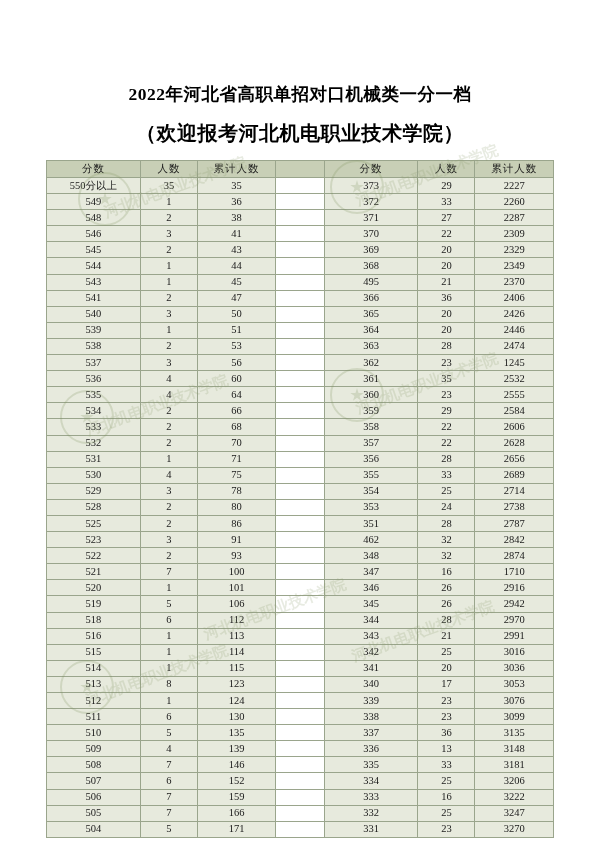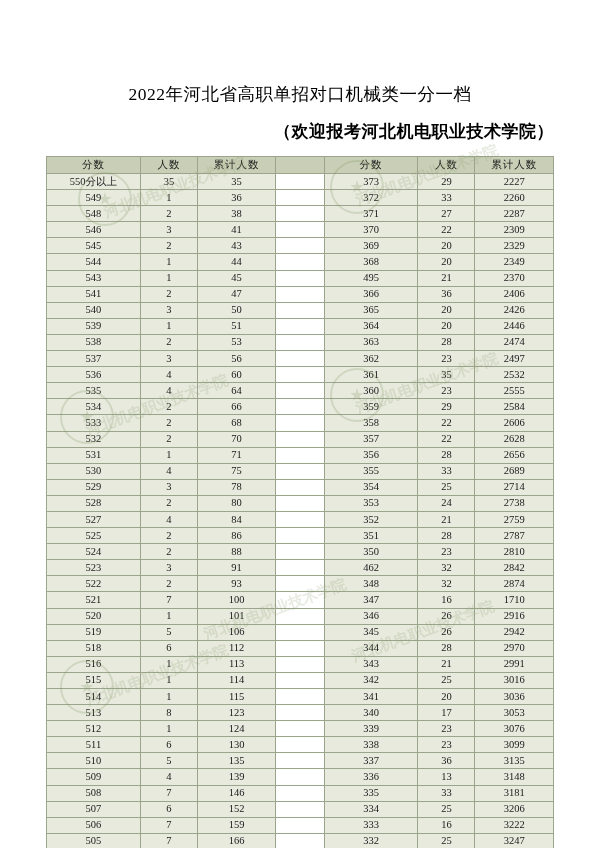--- a/index.html
+++ b/index.html
@@ -18,32 +18,32 @@
   .page {
     width: 600px;
     height: 848px;
     position: relative;
     box-sizing: border-box;
     padding: 0 46px;
   }
   .title {
     text-align: center;
     font-family: "Liberation Serif", serif;
-    font-weight: normal;
+    font-weight: bold;
     font-size: 17.5px;
     letter-spacing: 0.5px;
     margin: 0;
     padding-top: 82px;
     color: #000;
   }
   .subtitle {
-    text-align: right;
+    text-align: center;
     font-family: Liberation Serif, serif;
     font-weight: bold;
-    font-size: 17px;
+    font-size: 20px;
     letter-spacing: 0.5px;
     margin: 0;
     padding-top: 14px;
     padding-bottom: 13px;
     color: #000;
   }
   table.score-table {
     border-collapse: collapse;
     width: 508px;
     margin: 0 auto;
@@ -253,21 +253,21 @@
           <td class="cell-count">28</td>
           <td class="cell-cum">2474</td>
         </tr>
         <tr>
           <td class="cell-score">537</td>
           <td class="cell-count">3</td>
           <td class="cell-cum">56</td>
           <td class="cell-gap"></td>
           <td class="cell-score">362</td>
           <td class="cell-count">23</td>
-          <td class="cell-cum">2497</td>
+          <td class="cell-cum">1245</td>
         </tr>
         <tr>
           <td class="cell-score">536</td>
           <td class="cell-count">4</td>
           <td class="cell-cum">60</td>
           <td class="cell-gap"></td>
           <td class="cell-score">361</td>
           <td class="cell-count">35</td>
           <td class="cell-cum">2532</td>
         </tr>
@@ -337,47 +337,29 @@
         <tr>
           <td class="cell-score">528</td>
           <td class="cell-count">2</td>
           <td class="cell-cum">80</td>
           <td class="cell-gap"></td>
           <td class="cell-score">353</td>
           <td class="cell-count">24</td>
           <td class="cell-cum">2738</td>
         </tr>
         <tr>
-          <td class="cell-score">527</td>
-          <td class="cell-count">4</td>
-          <td class="cell-cum">84</td>
-          <td class="cell-gap"></td>
-          <td class="cell-score">352</td>
-          <td class="cell-count">21</td>
-          <td class="cell-cum">2759</td>
-        </tr>
-        <tr>
           <td class="cell-score">525</td>
           <td class="cell-count">2</td>
           <td class="cell-cum">86</td>
           <td class="cell-gap"></td>
           <td class="cell-score">351</td>
           <td class="cell-count">28</td>
           <td class="cell-cum">2787</td>
         </tr>
         <tr>
-          <td class="cell-score">524</td>
-          <td class="cell-count">2</td>
-          <td class="cell-cum">88</td>
-          <td class="cell-gap"></td>
-          <td class="cell-score">350</td>
-          <td class="cell-count">23</td>
-          <td class="cell-cum">2810</td>
-        </tr>
-        <tr>
           <td class="cell-score">523</td>
           <td class="cell-count">3</td>
           <td class="cell-cum">91</td>
           <td class="cell-gap"></td>
           <td class="cell-score">462</td>
           <td class="cell-count">32</td>
           <td class="cell-cum">2842</td>
         </tr>
         <tr>
           <td class="cell-score">522</td>

